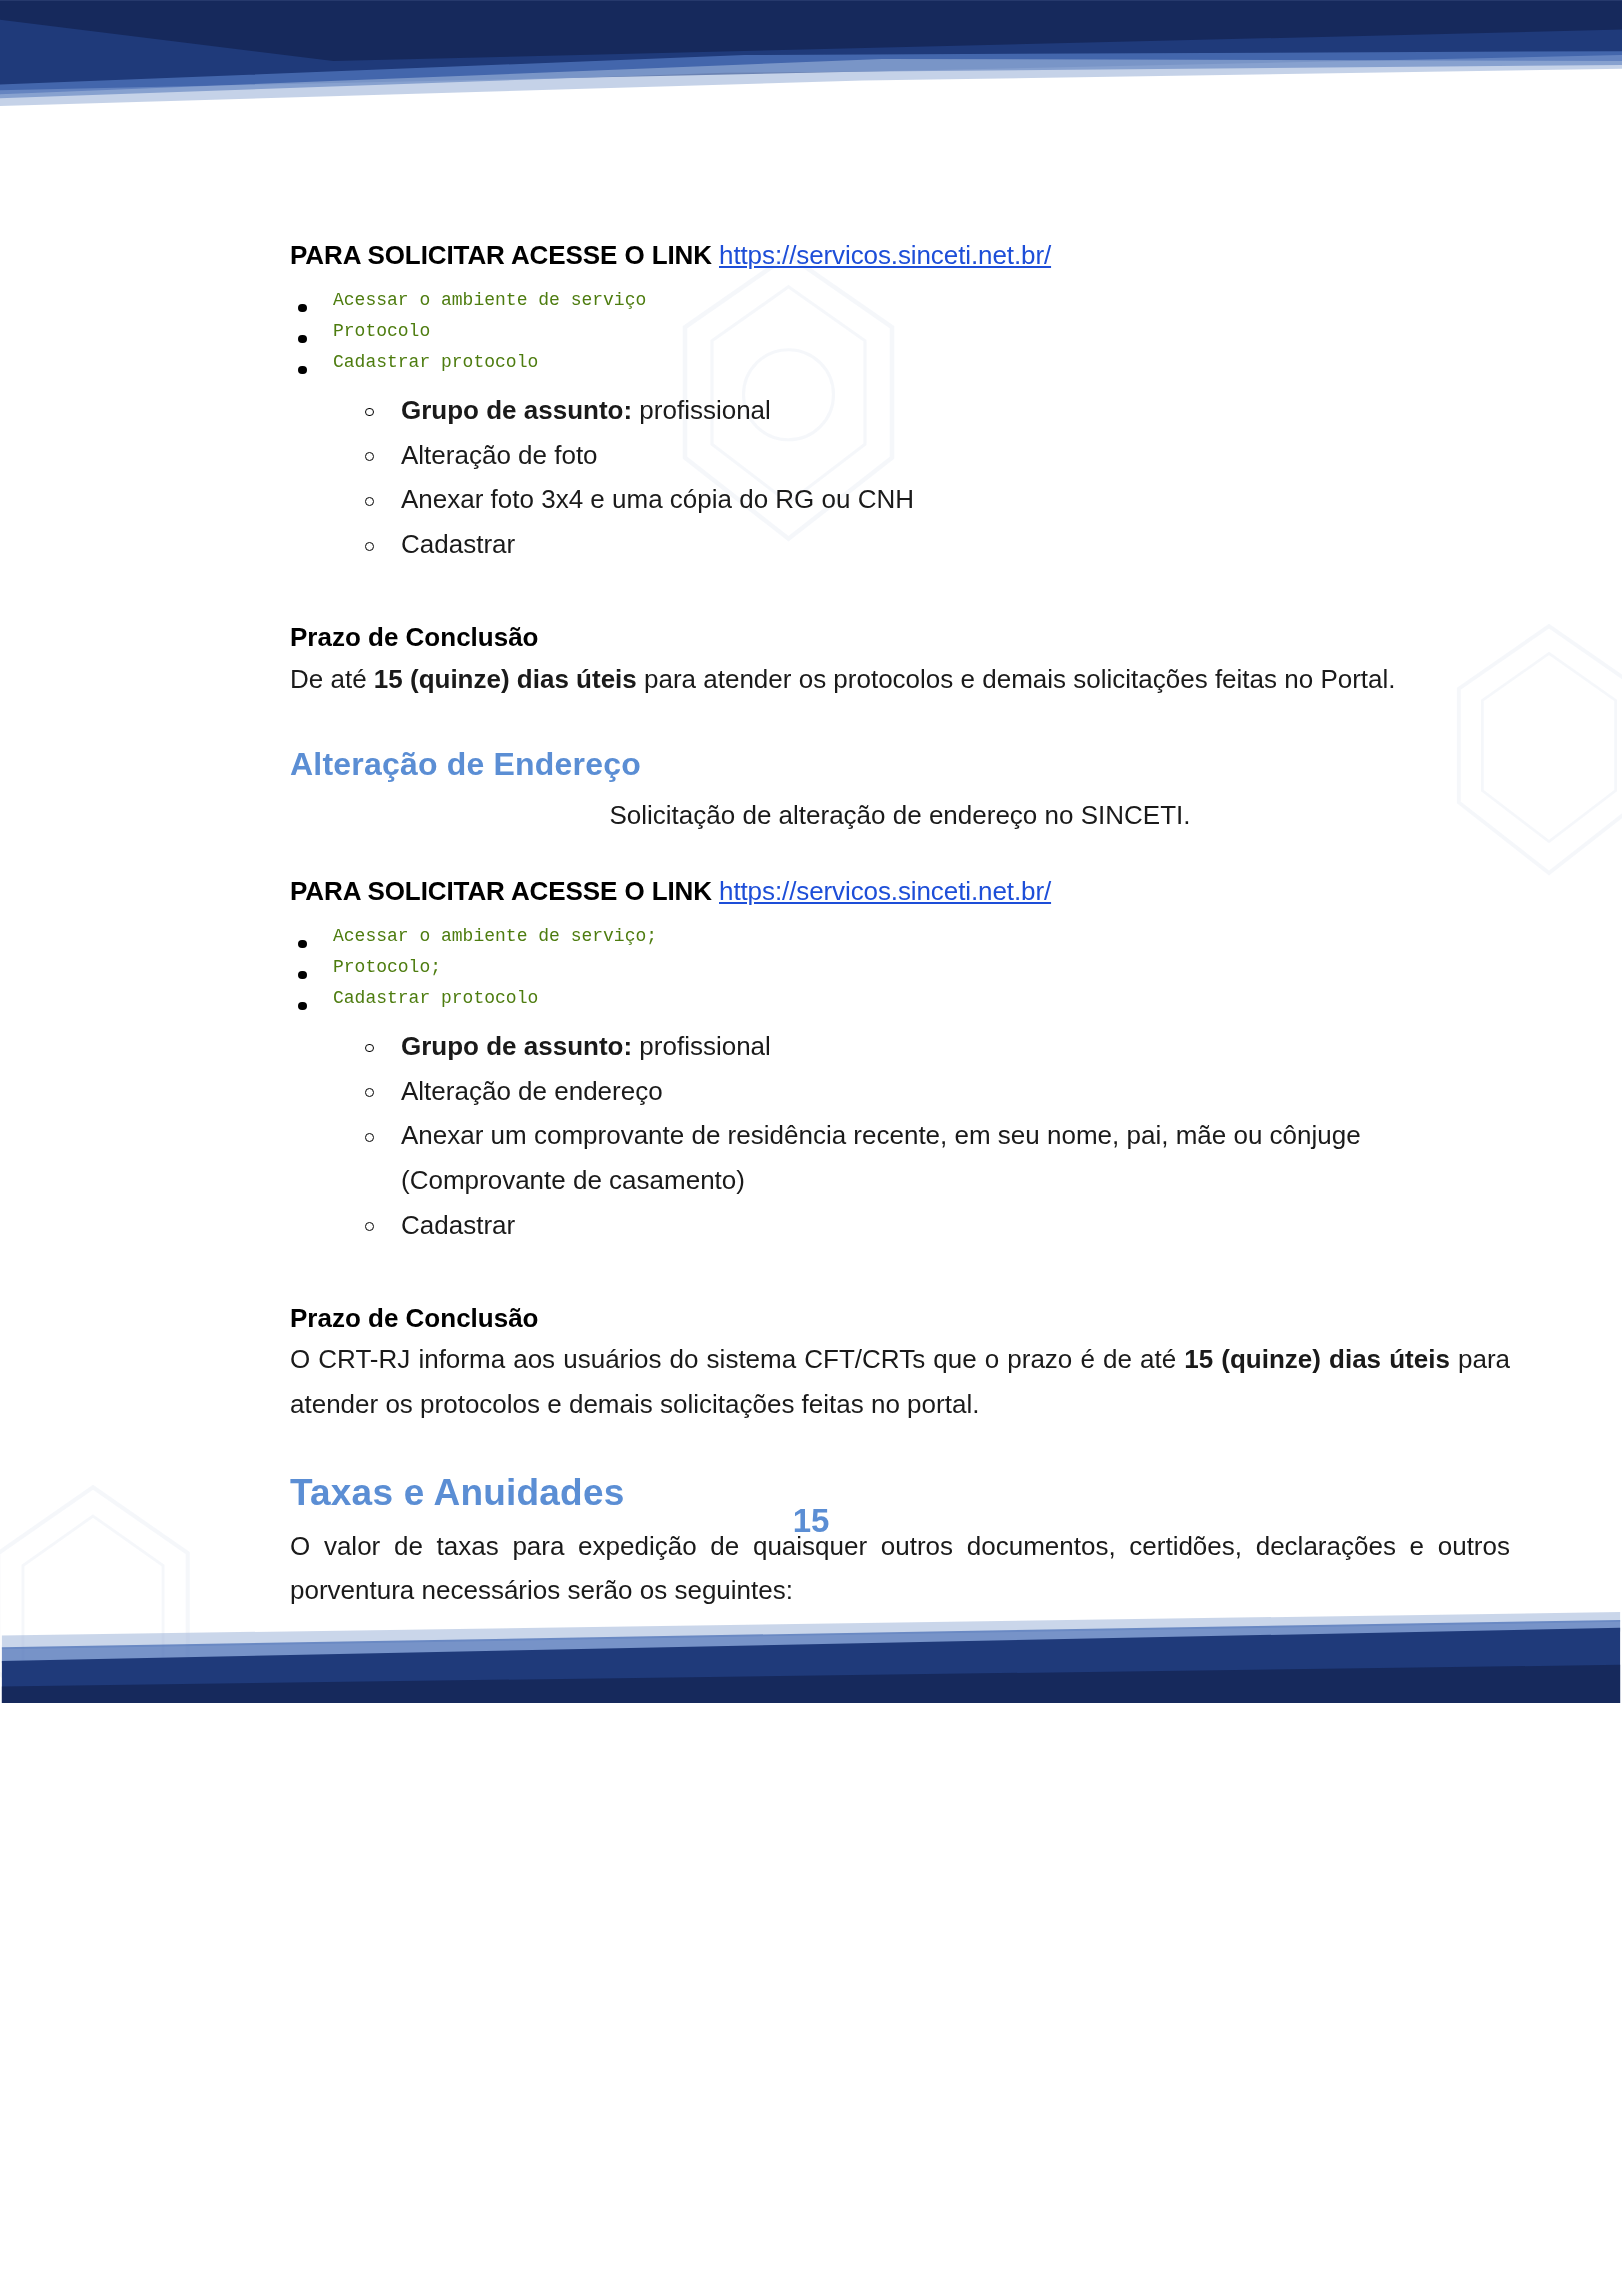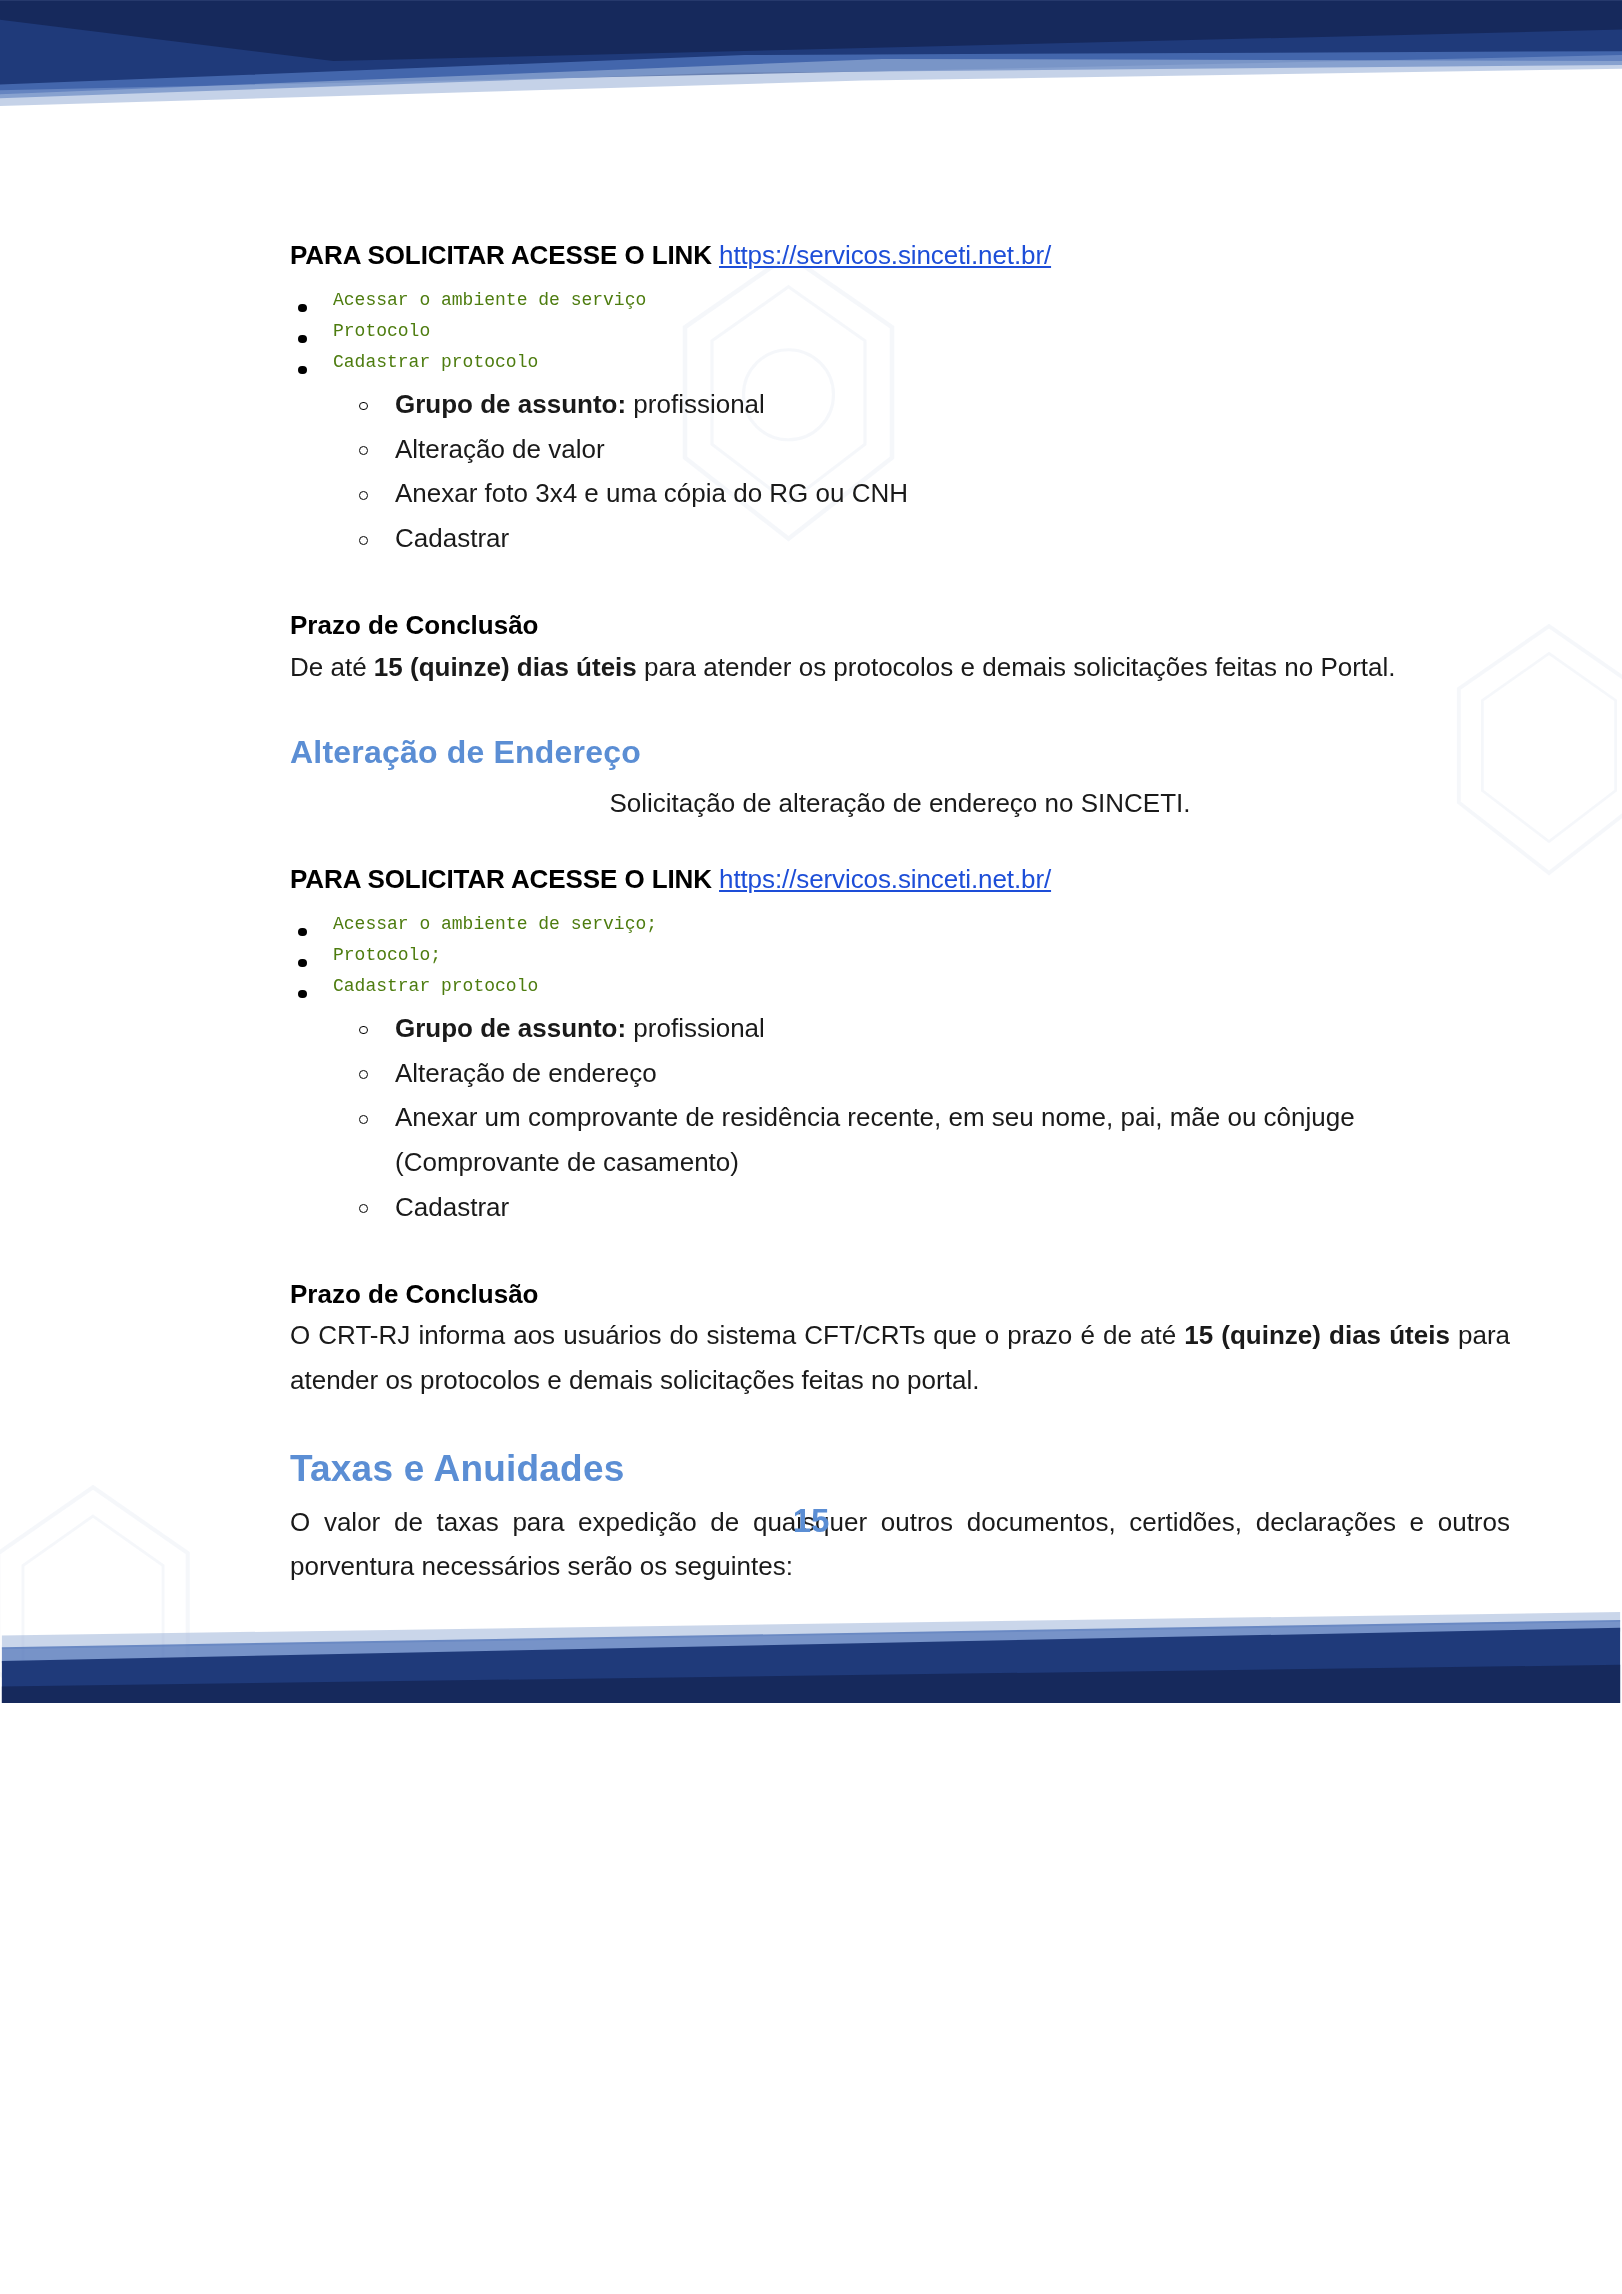--- a/index.html
+++ b/index.html
@@ -91,21 +91,21 @@
     left: 7.8px;
     top: 18.6px;
     width: 8.8px;
     height: 8.8px;
     border-radius: 50%;
     background: #000000;
   }
 
   ul.lvl2 {
     list-style: none;
-    margin: 4px;
+    margin: 10px;
     padding: 0;
   }
   ul.lvl2 > li {
     position: relative;
     padding-left: 101px;
     font-size: 26px;
     line-height: 1.72;
     color: #1a1a1a;
   }
   ul.lvl2 > li::before {
@@ -241,21 +241,21 @@
     </p>
 
     <ul class="lvl1">
       <li>Acessar o ambiente de serviço</li>
       <li>Protocolo</li>
       <li>Cadastrar protocolo</li>
     </ul>
 
     <ul class="lvl2">
       <li><b>Grupo de assunto:</b><span> profissional</span></li>
-      <li><span>Alteração de valor</span></li>
+      <li><span>Alteração de foto</span></li>
       <li><span>Anexar foto 3x4 e uma cópia do RG ou CNH</span></li>
       <li><span>Cadastrar</span></li>
     </ul>
 
     <div class="spacer-lg"></div>
 
     <p class="sub-head">Prazo de Conclusão</p>
     <p class="body"><span>De até </span><b>15 (quinze) dias úteis</b><span> para atender os protocolos e demais solicitações feitas no Portal.</span></p>
 
     <div class="spacer-lg"></div>

